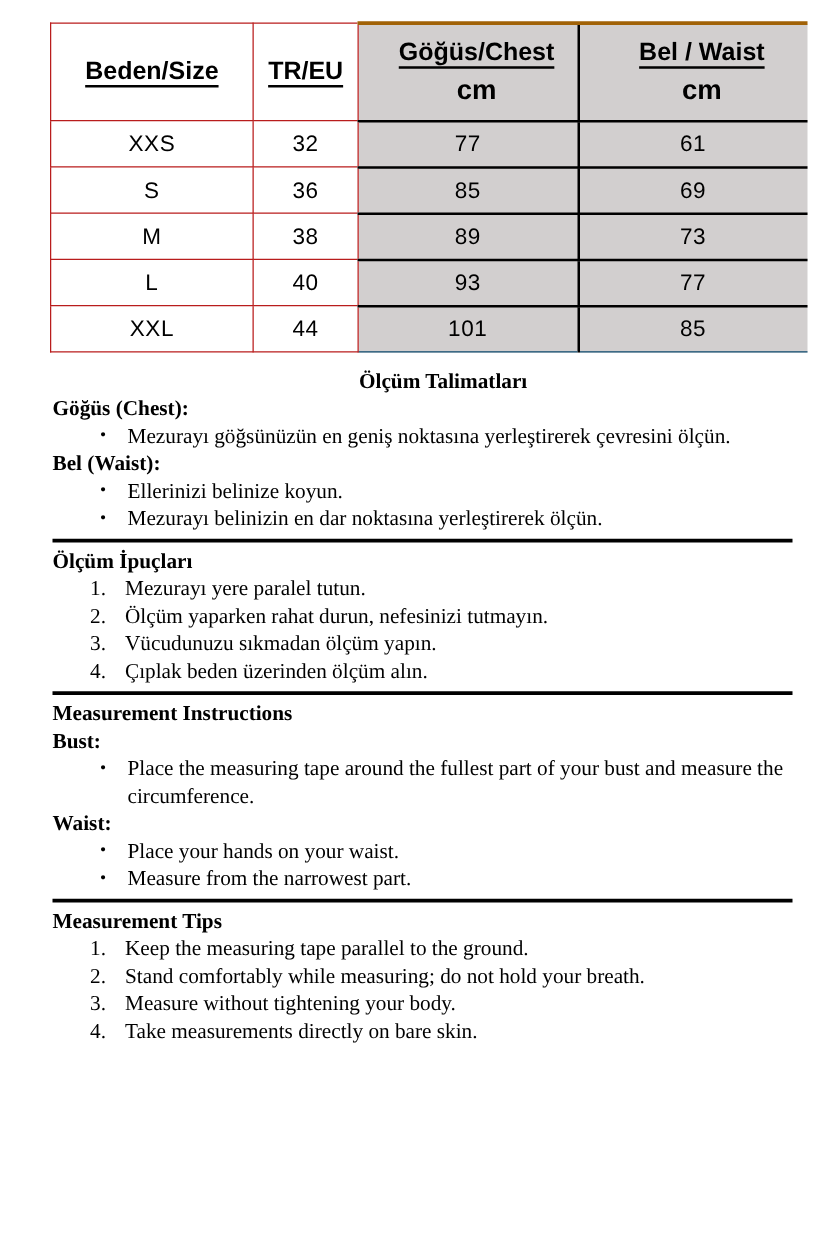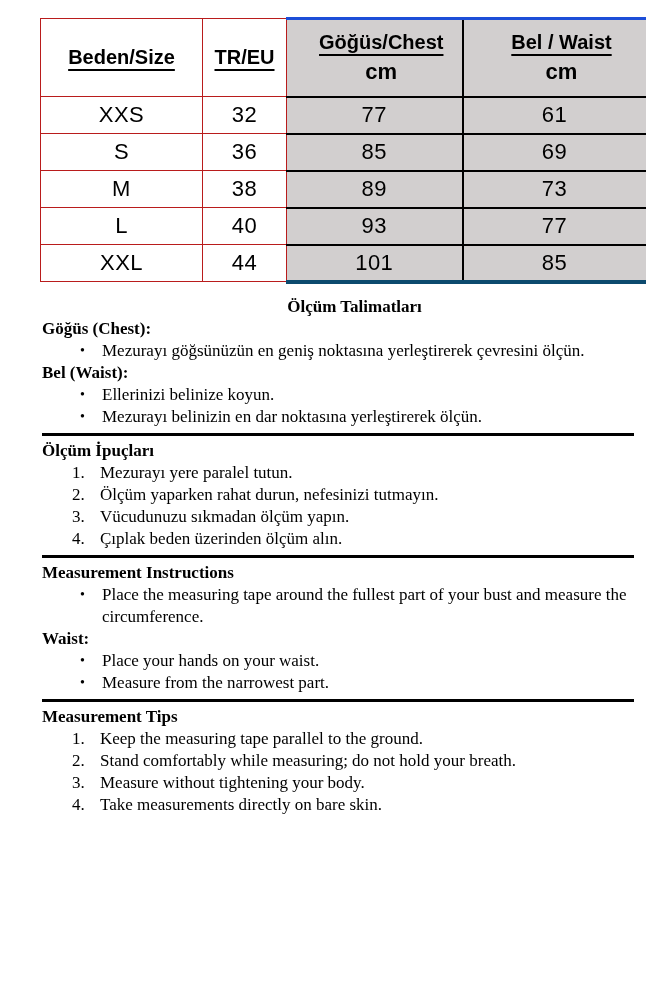--- a/index.html
+++ b/index.html
@@ -20,27 +20,27 @@
     margin:17px 0 0 40px;
     width:605px;
     font-family:"Liberation Sans", sans-serif;
   }
   col.c0 { width:162px; }
   col.c1 { width:84px; }
   col.c2 { width:176px; }
   col.c3 { width:183px; }
   th, td { text-align:center; vertical-align:middle; padding:0; }
   thead th { height:78px; font-size:20px; font-weight:bold; }
-  tbody td { height:37px; font-size:22px; font-weight:normal; letter-spacing:0.5px; }
+  tbody td { height:37px; font-size:18px; font-weight:normal; letter-spacing:0.5px; }
 
   .cell-white { background:#ffffff; border:1px solid #b91c1c; }
   .cell-gray  { background:var(--shade,#d2cfcf); }
-  thead .cell-gray { border-top:3px solid #1d4ed8; border-bottom:2px solid #000;padding-left:14px; }
+  thead .cell-gray { border-top:3px solid #a16207; border-bottom:2px solid #000;padding-left:14px; }
   tbody .cell-gray { border-bottom:2px solid #000; }
-  tbody tr:last-child .cell-gray { border-bottom:4px solid #0c4a6e;margin-top:44px; }
+  tbody tr:last-child .cell-gray { border-bottom:1px solid #0c4a6e;margin-top:44px; }
   .colchest { border-right:2px solid #000; }
   .colwaist { border-left:2px solid #000; }
 
   .hdr-label {
     display:inline-block;
     text-decoration:underline;
     text-decoration-thickness:2px;
     text-underline-offset:5px;
   }
   .hdr-wrap { display:flex; flex-direction:column; justify-content:space-evenly; height:100%; padding:6px 0; }
@@ -169,20 +169,21 @@
       <div class="li">
         <span class="num">3.</span>
         <span class="txt">Vücudunuzu sıkmadan ölçüm yapın.</span>
       </div>
       <div class="li">
         <span class="num">4.</span>
         <span class="txt">Çıplak beden üzerinden ölçüm alın.</span>
       </div>
       <div class="rule"></div>
       <div class="sec-heading">Measurement Instructions</div>
+      <div class="subheading">Bust:</div>
       <div class="li">
         <span class="bullet-marker">•</span>
         <span class="txt">Place the measuring tape around the fullest part of your bust and measure the circumference.</span>
       </div>
       <div class="subheading">Waist:</div>
       <div class="li">
         <span class="bullet-marker">•</span>
         <span class="txt">Place your hands on your waist.</span>
       </div>
       <div class="li">

